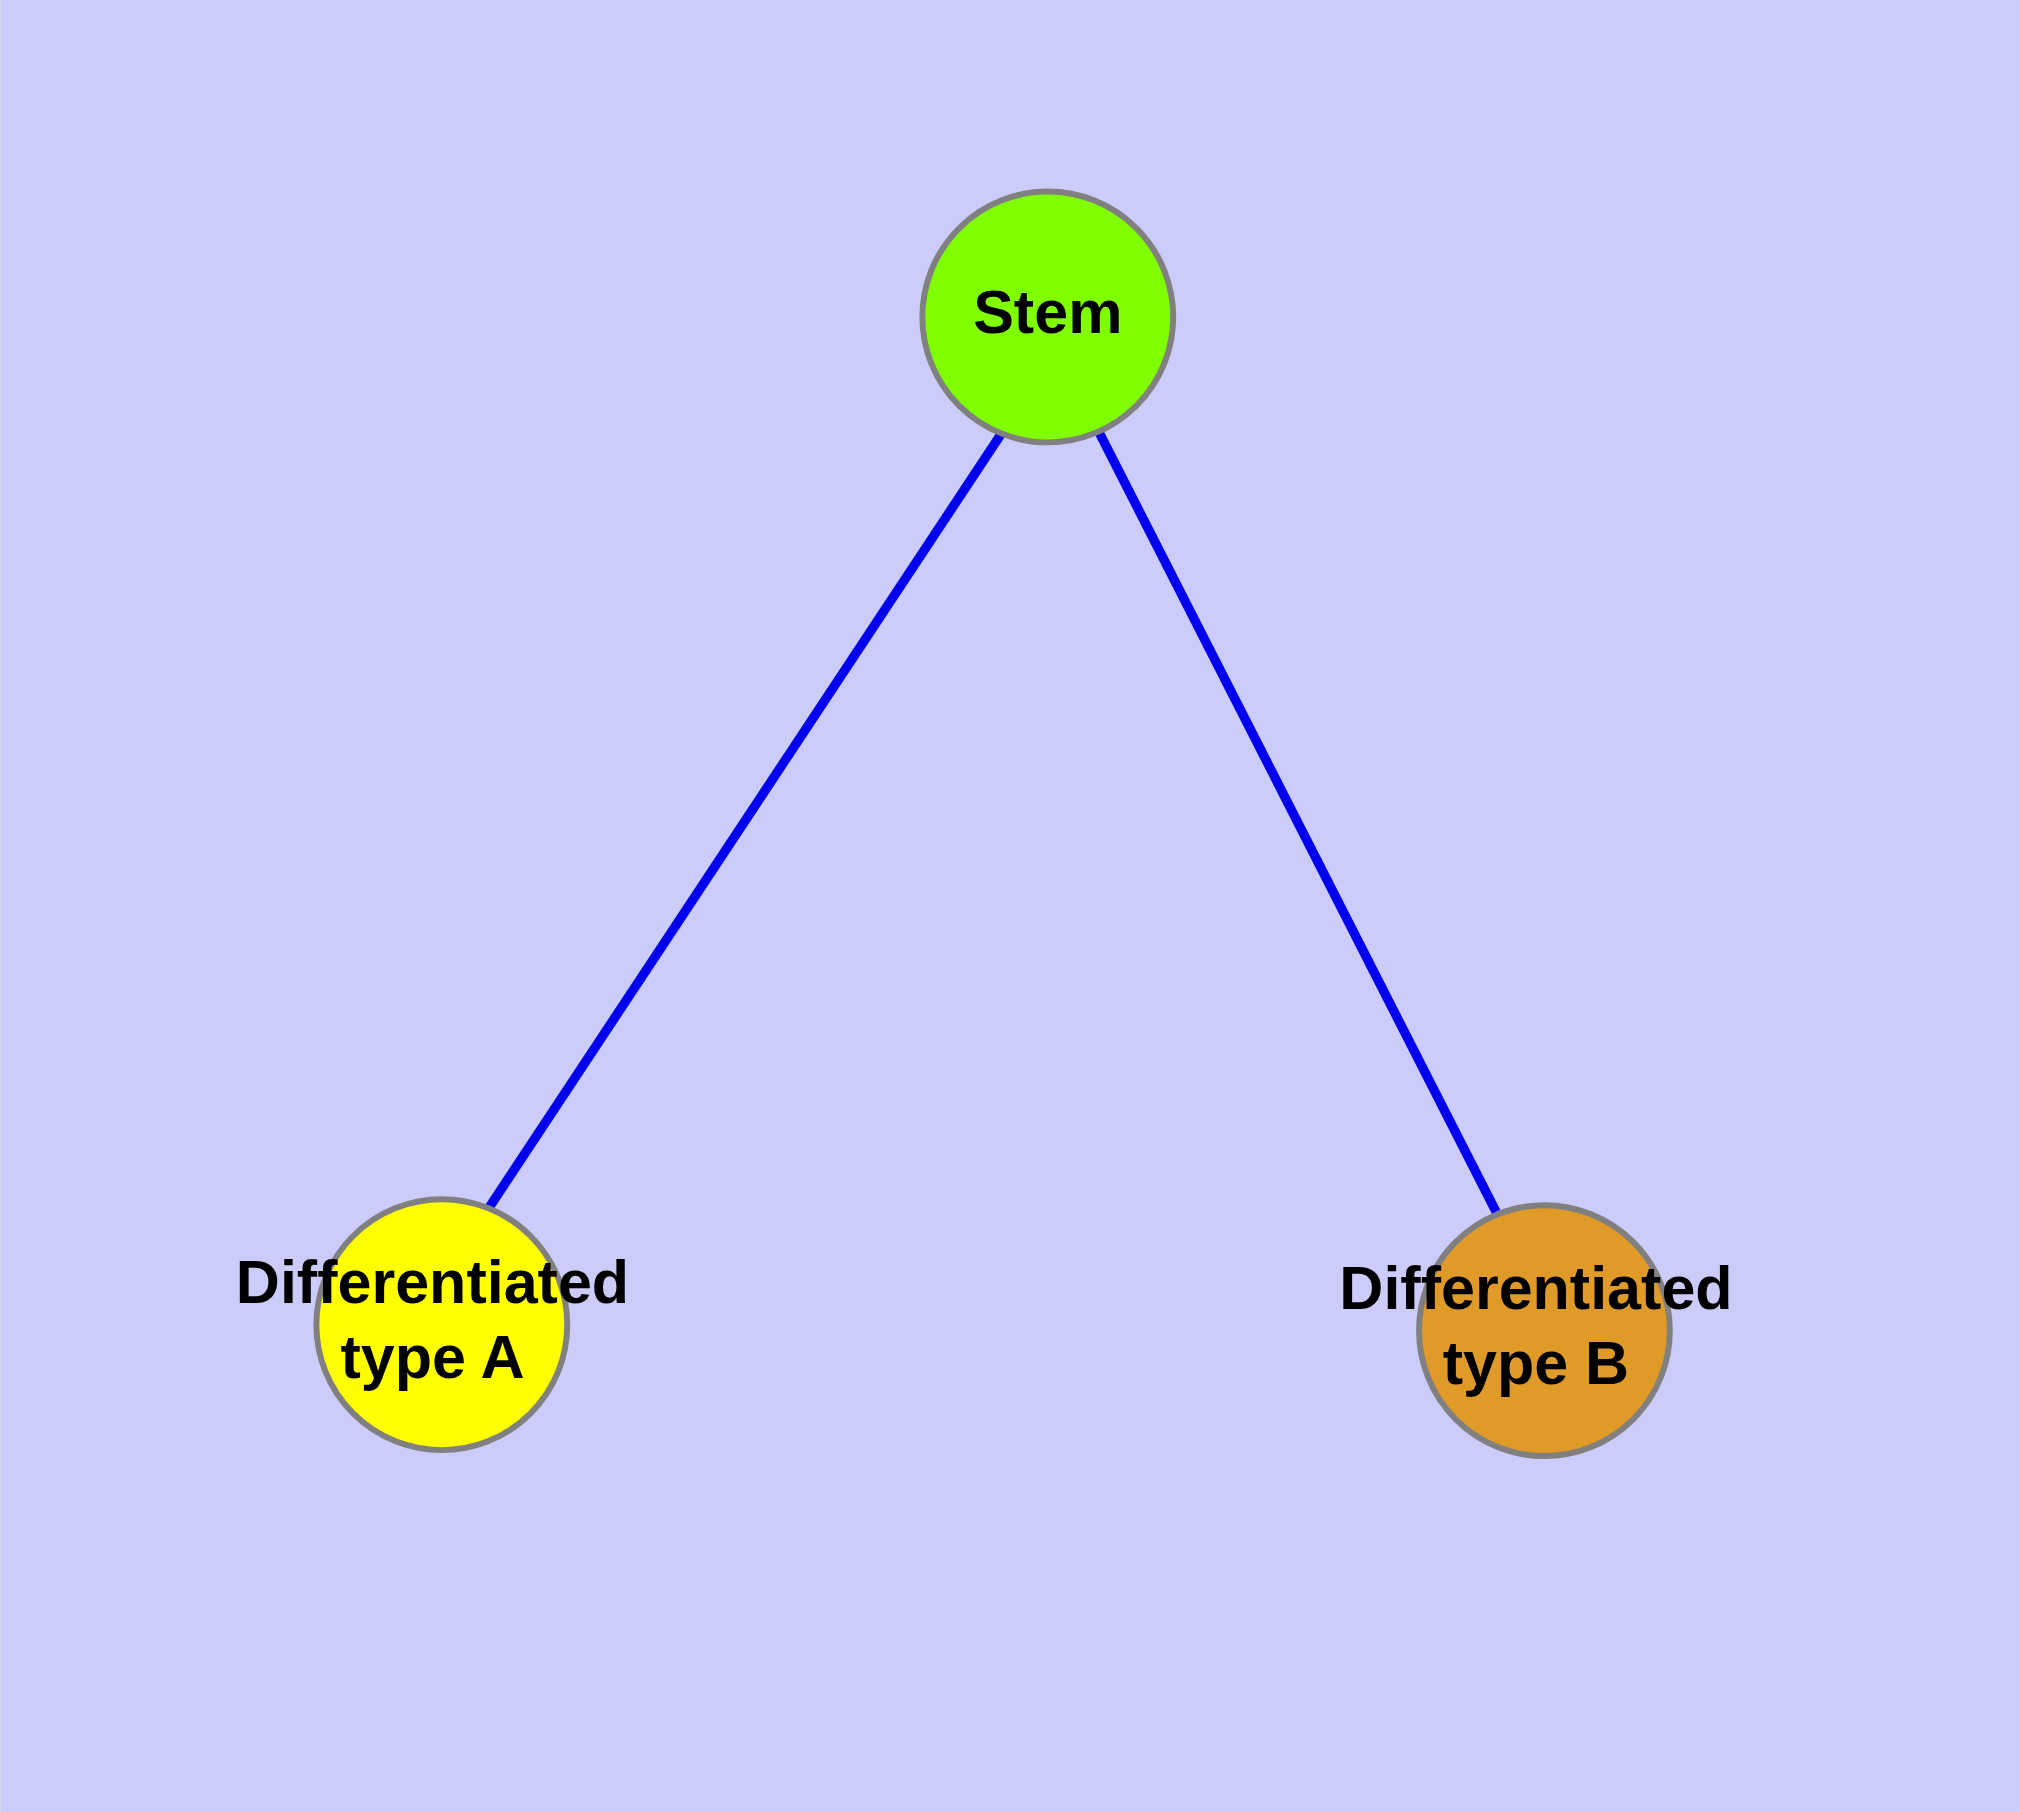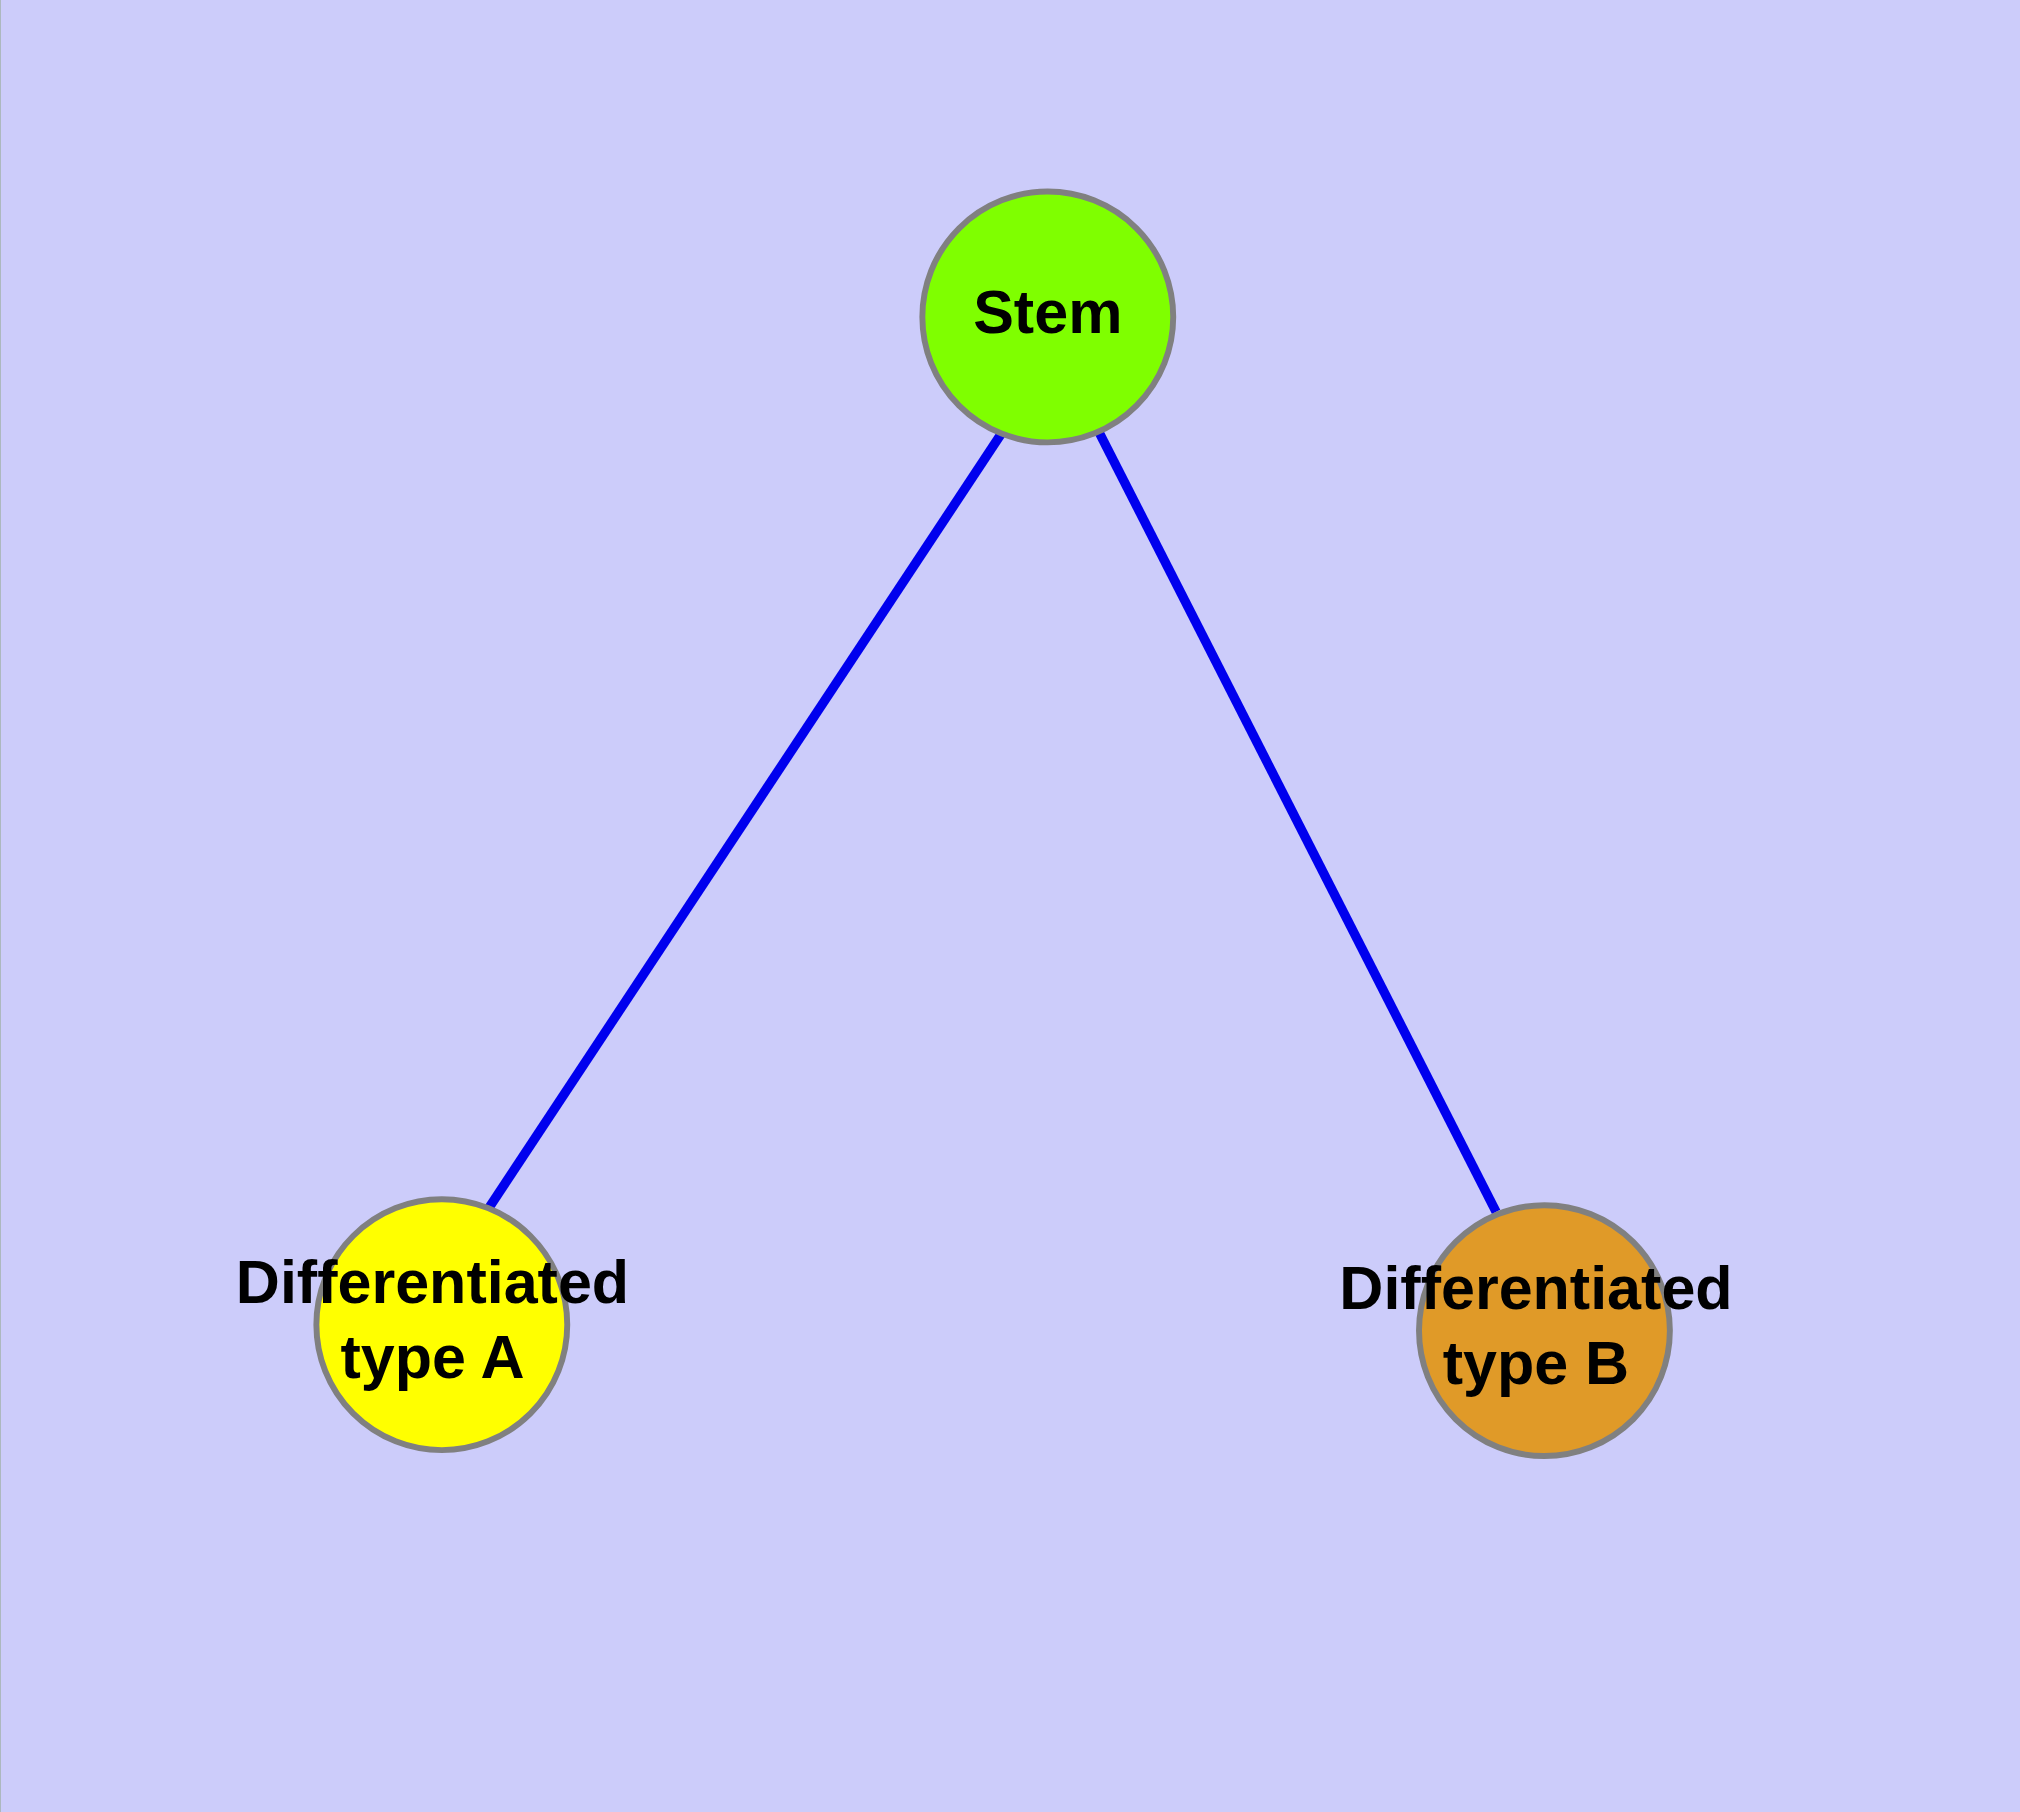--- a/index.html
+++ b/index.html
@@ -29,21 +29,21 @@
     font-weight: bold;
     fill: #000000;
     text-anchor: middle;
     dominant-baseline: middle;
     paint-order: normal;
   }
 </style>
 </head>
 <body>
 
-<div id="canvas" style="width: 2021px; height: 1812px; background: #4d7c0f;">
+<div id="canvas" style="width: 2021px; height: 1812px; background: #fef9c3;">
   <svg id="graph-svg" viewBox="0 0 2384 2138" style="width: 2021px; height: 1812px;">
 
     <rect x="0" y="0" width="2384" height="2138" fill="#ccccfa"></rect>
 
     <g>
       <line x1="1181" y1="512" x2="576" y2="1426" stroke="#0000ee" stroke-width="11" stroke-linecap="butt"></line>
       <line x1="1297" y1="511" x2="1765" y2="1430" stroke="#0000ee" stroke-width="11" stroke-linecap="butt"></line>
     </g>
 
     <g>

